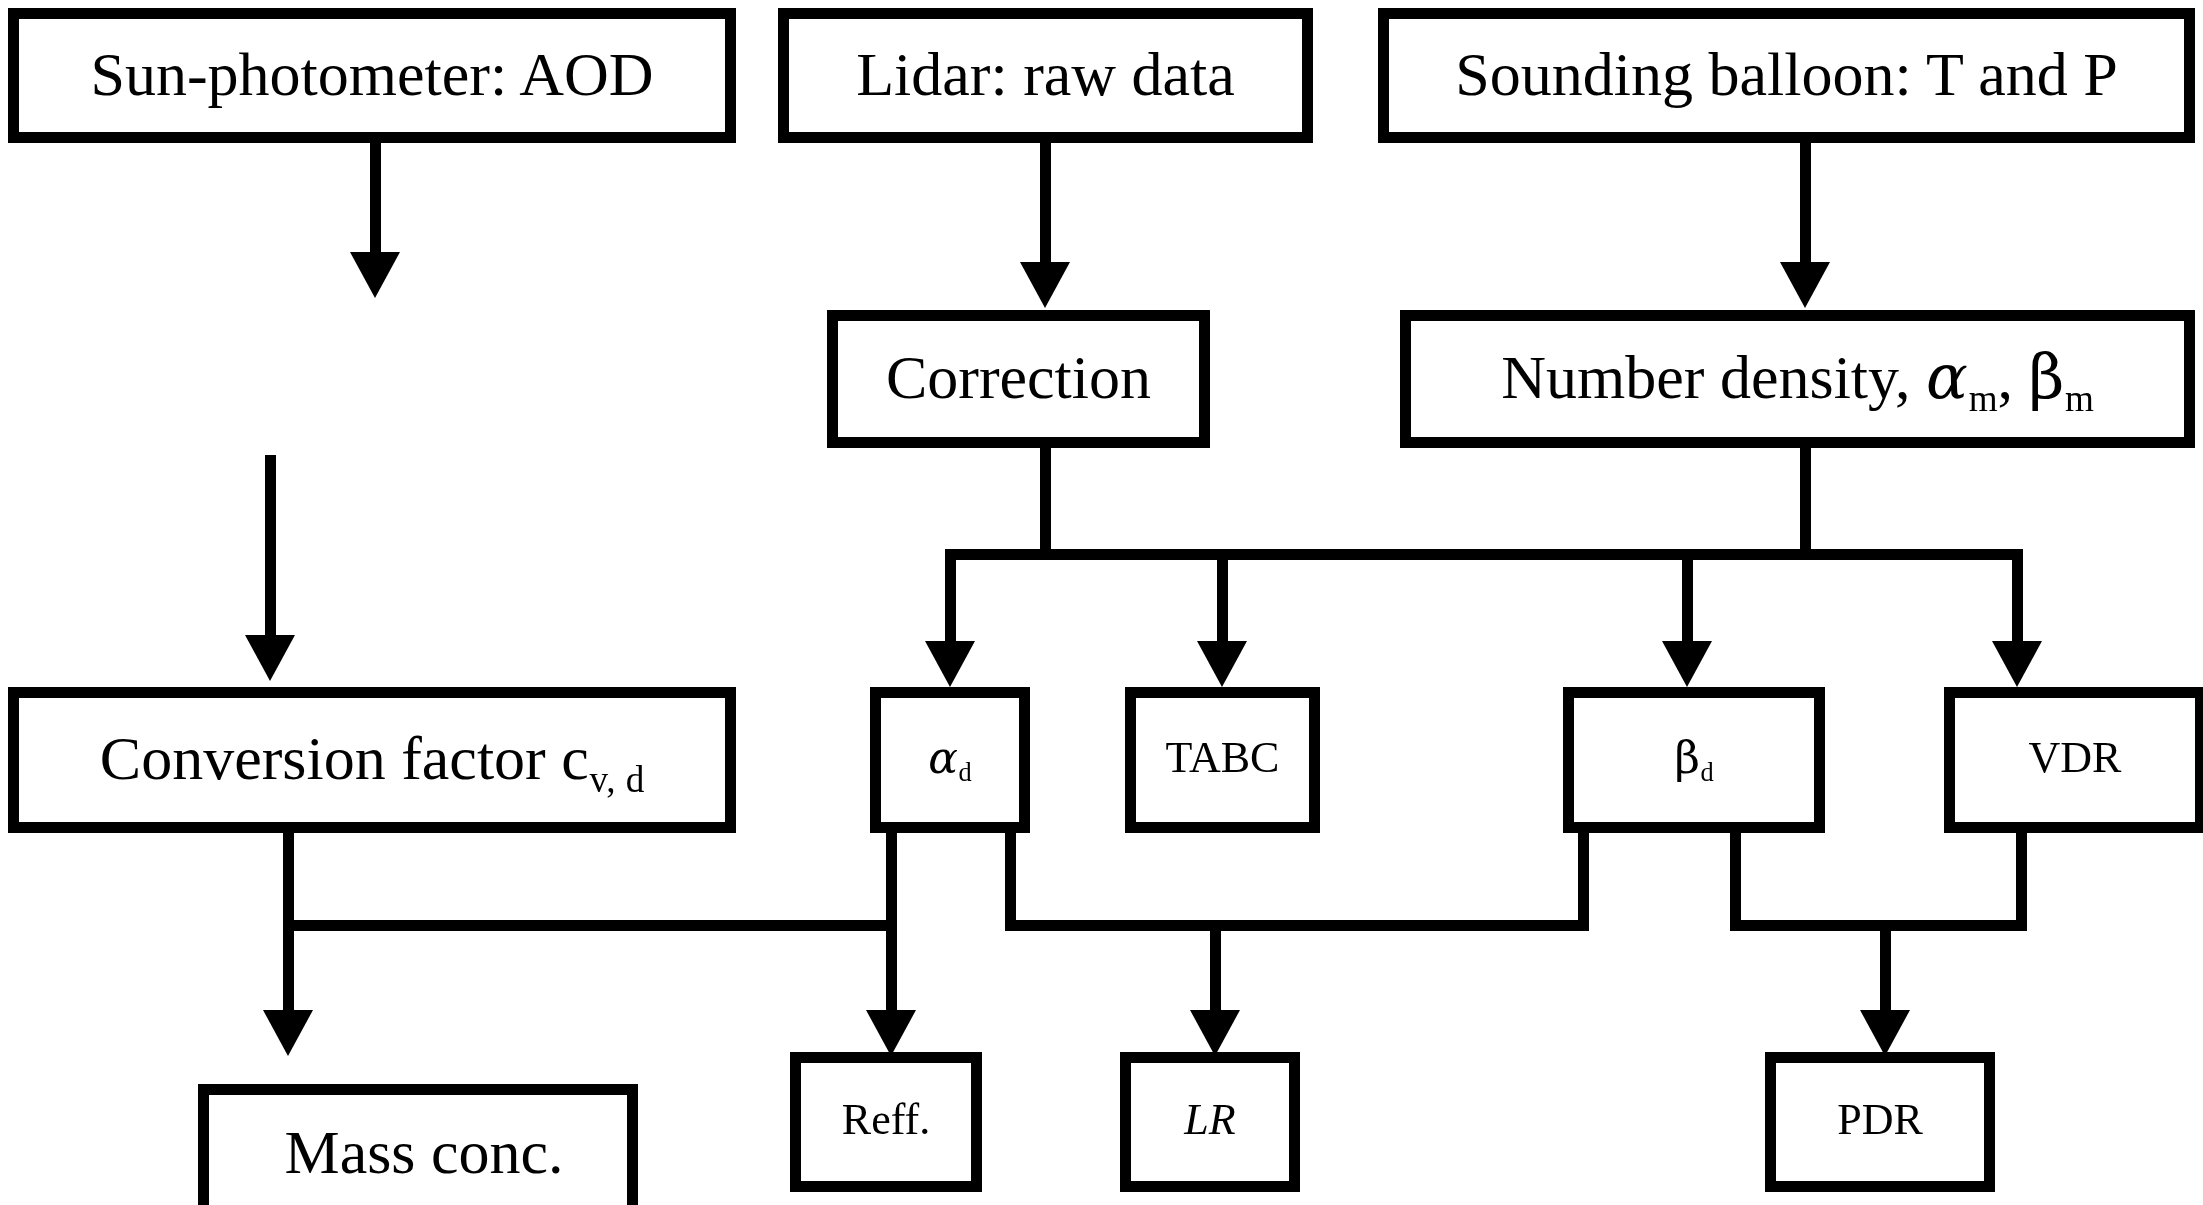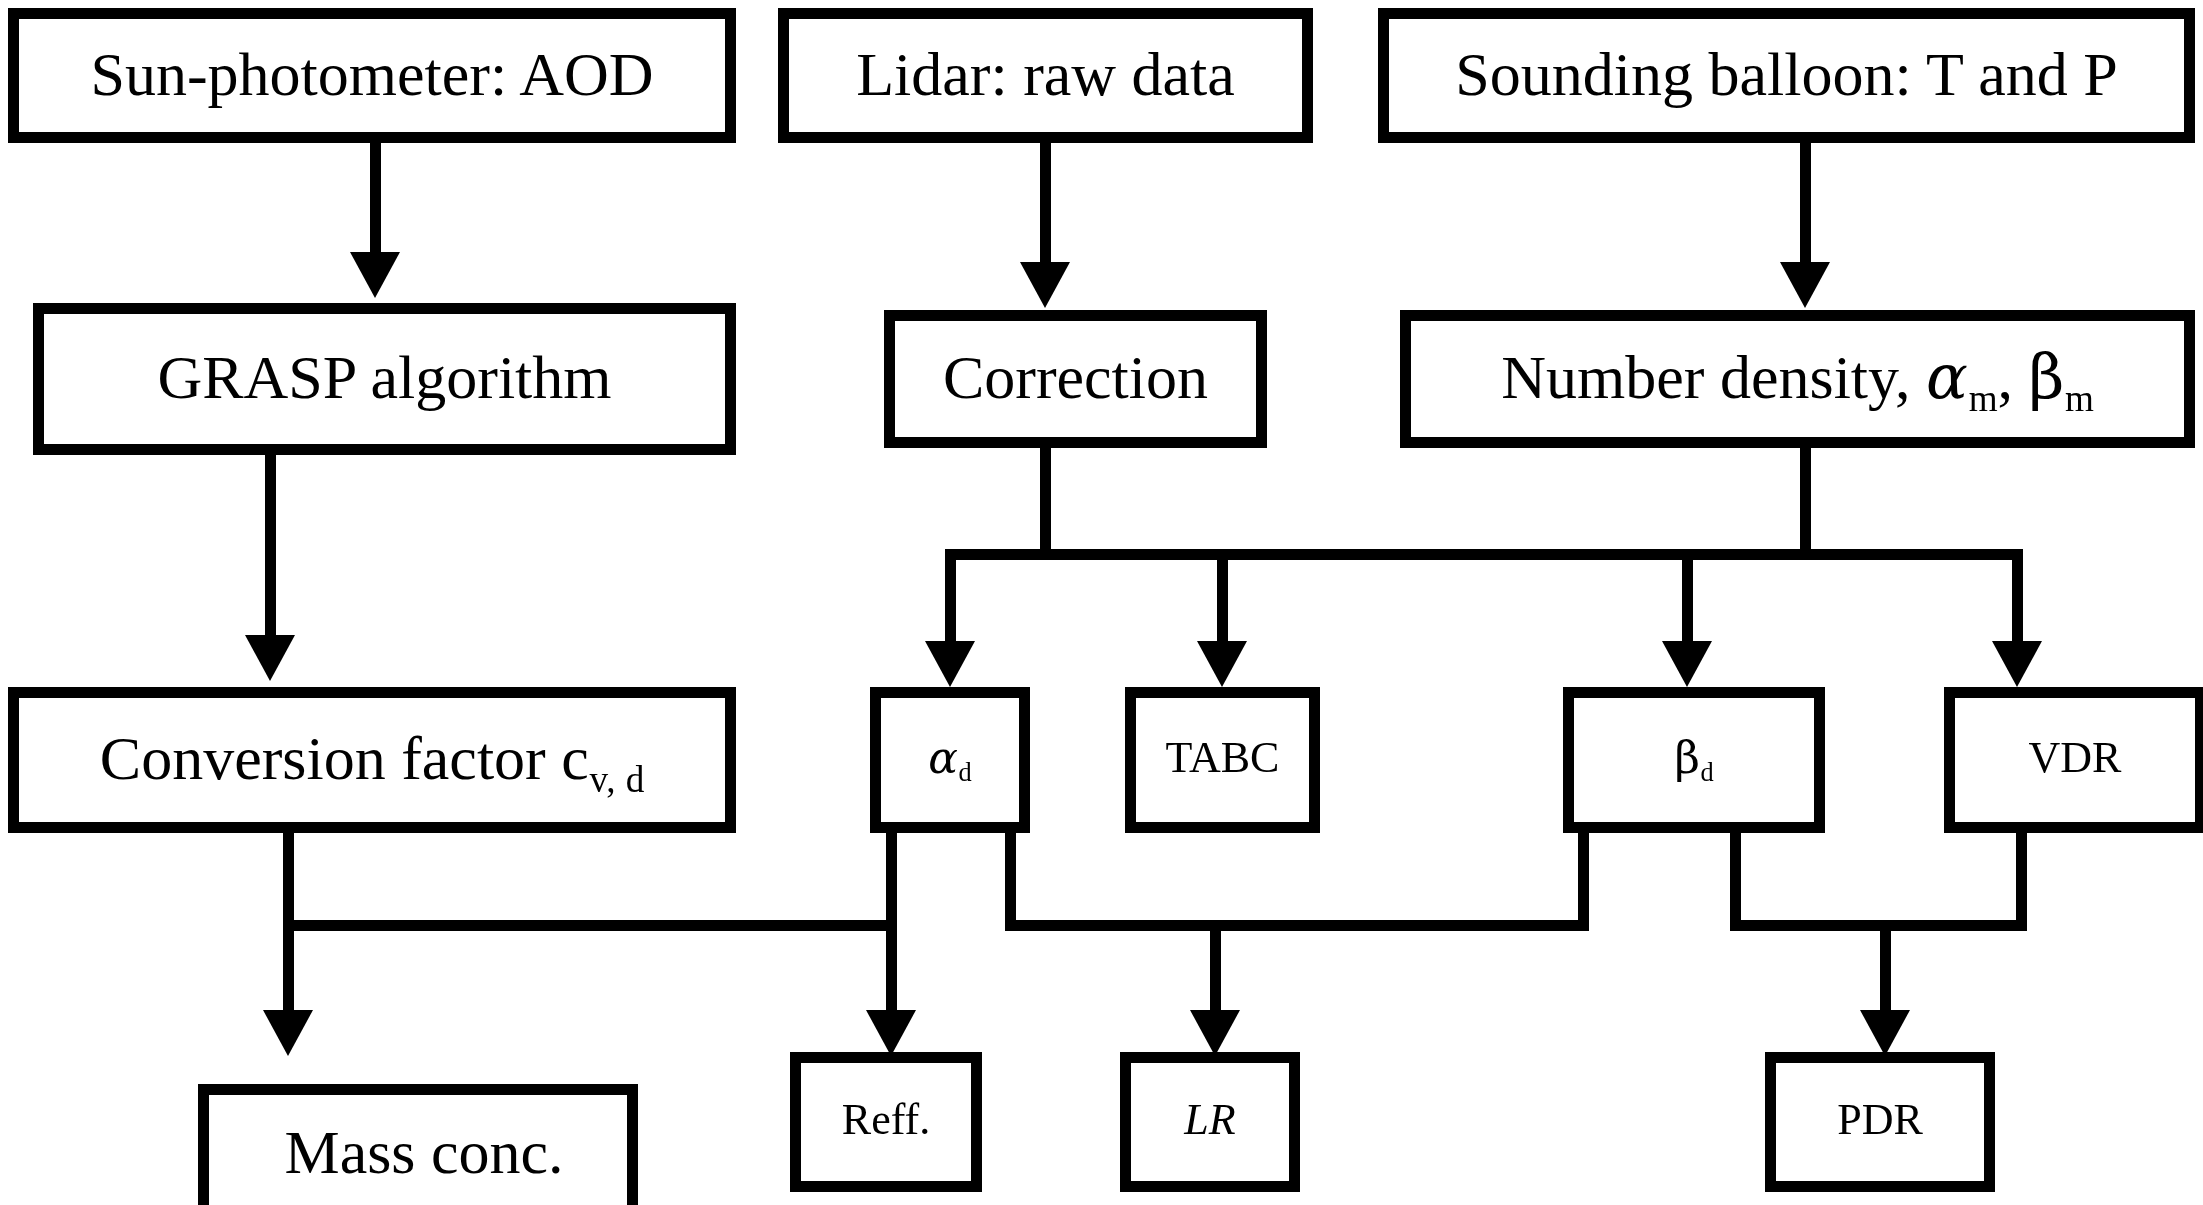--- a/index.html
+++ b/index.html
@@ -90,25 +90,22 @@
 
   <div class="vline" style="left:370px; top:143px; height:112px;"></div>
   <div class="arrow" style="left:350px; top:252px;"></div>
 
   <div class="vline" style="left:1040px; top:143px; height:122px;"></div>
   <div class="arrow" style="left:1020px; top:262px;"></div>
 
   <div class="vline" style="left:1800px; top:143px; height:122px;"></div>
   <div class="arrow" style="left:1780px; top:262px;"></div>
 
-  <div class="node" style="left:33px; top:303px; width:703px; height:152px;">
-    <span class="label">GRASP algorithm</span>
-  </div>
 
-  <div class="node" style="left:884px; top:310px; width:383px; height:138px;">
+  <div class="node" style="left:827px; top:310px; width:383px; height:138px;">
     <span class="label">Correction</span>
   </div>
 
   <div class="node" style="left:1400px; top:310px; width:795px; height:138px;">
     <span class="label"><span>Number density, </span><span class="greek">α</span><sub>m</sub><span>, </span><span class="greek-up">β</span><sub>m</sub></span>
   </div>
 
   <div class="vline" style="left:265px; top:455px; height:182px;"></div>
   <div class="arrow" style="left:245px; top:635px;"></div>
 

